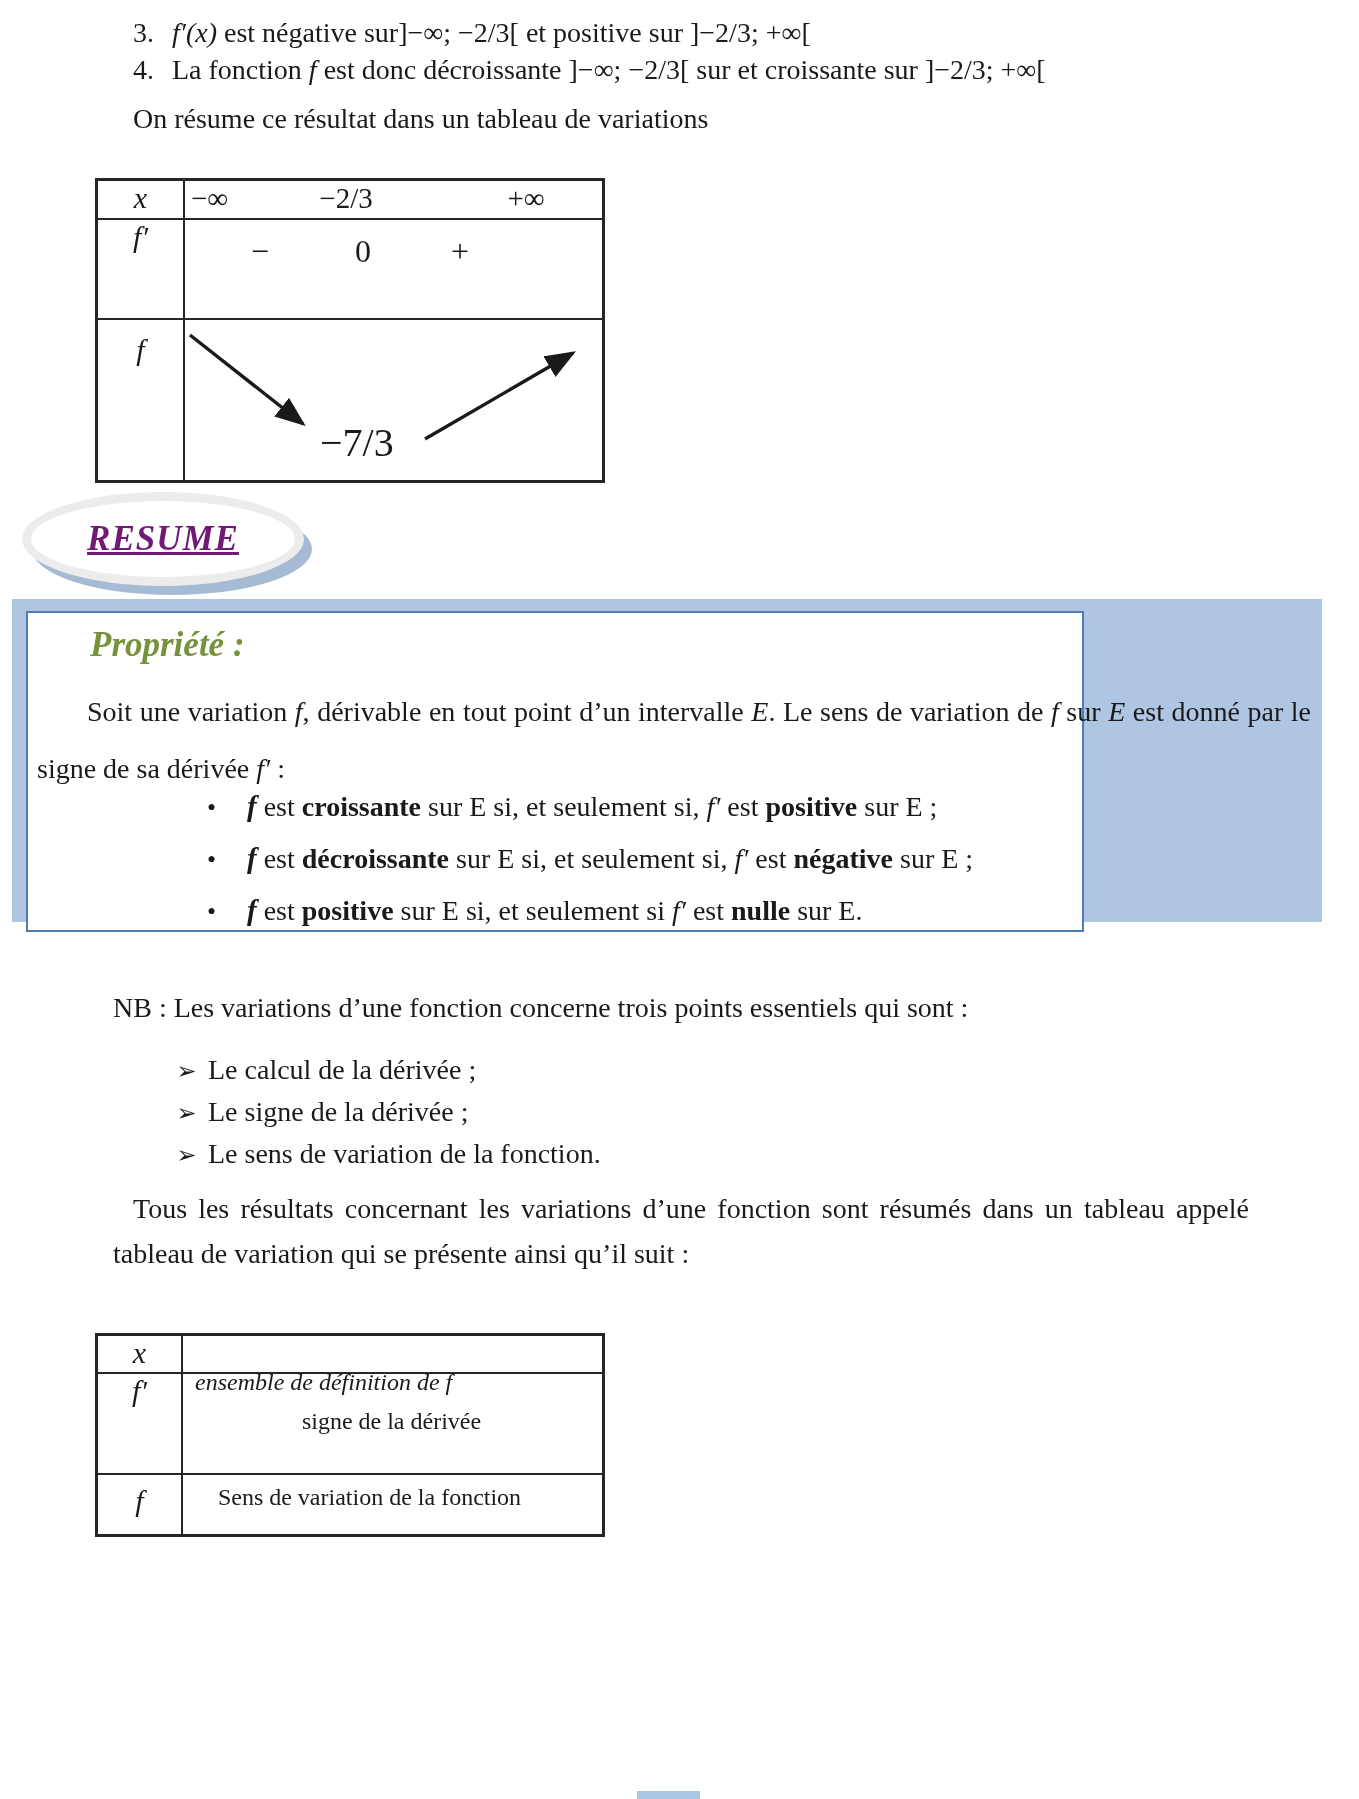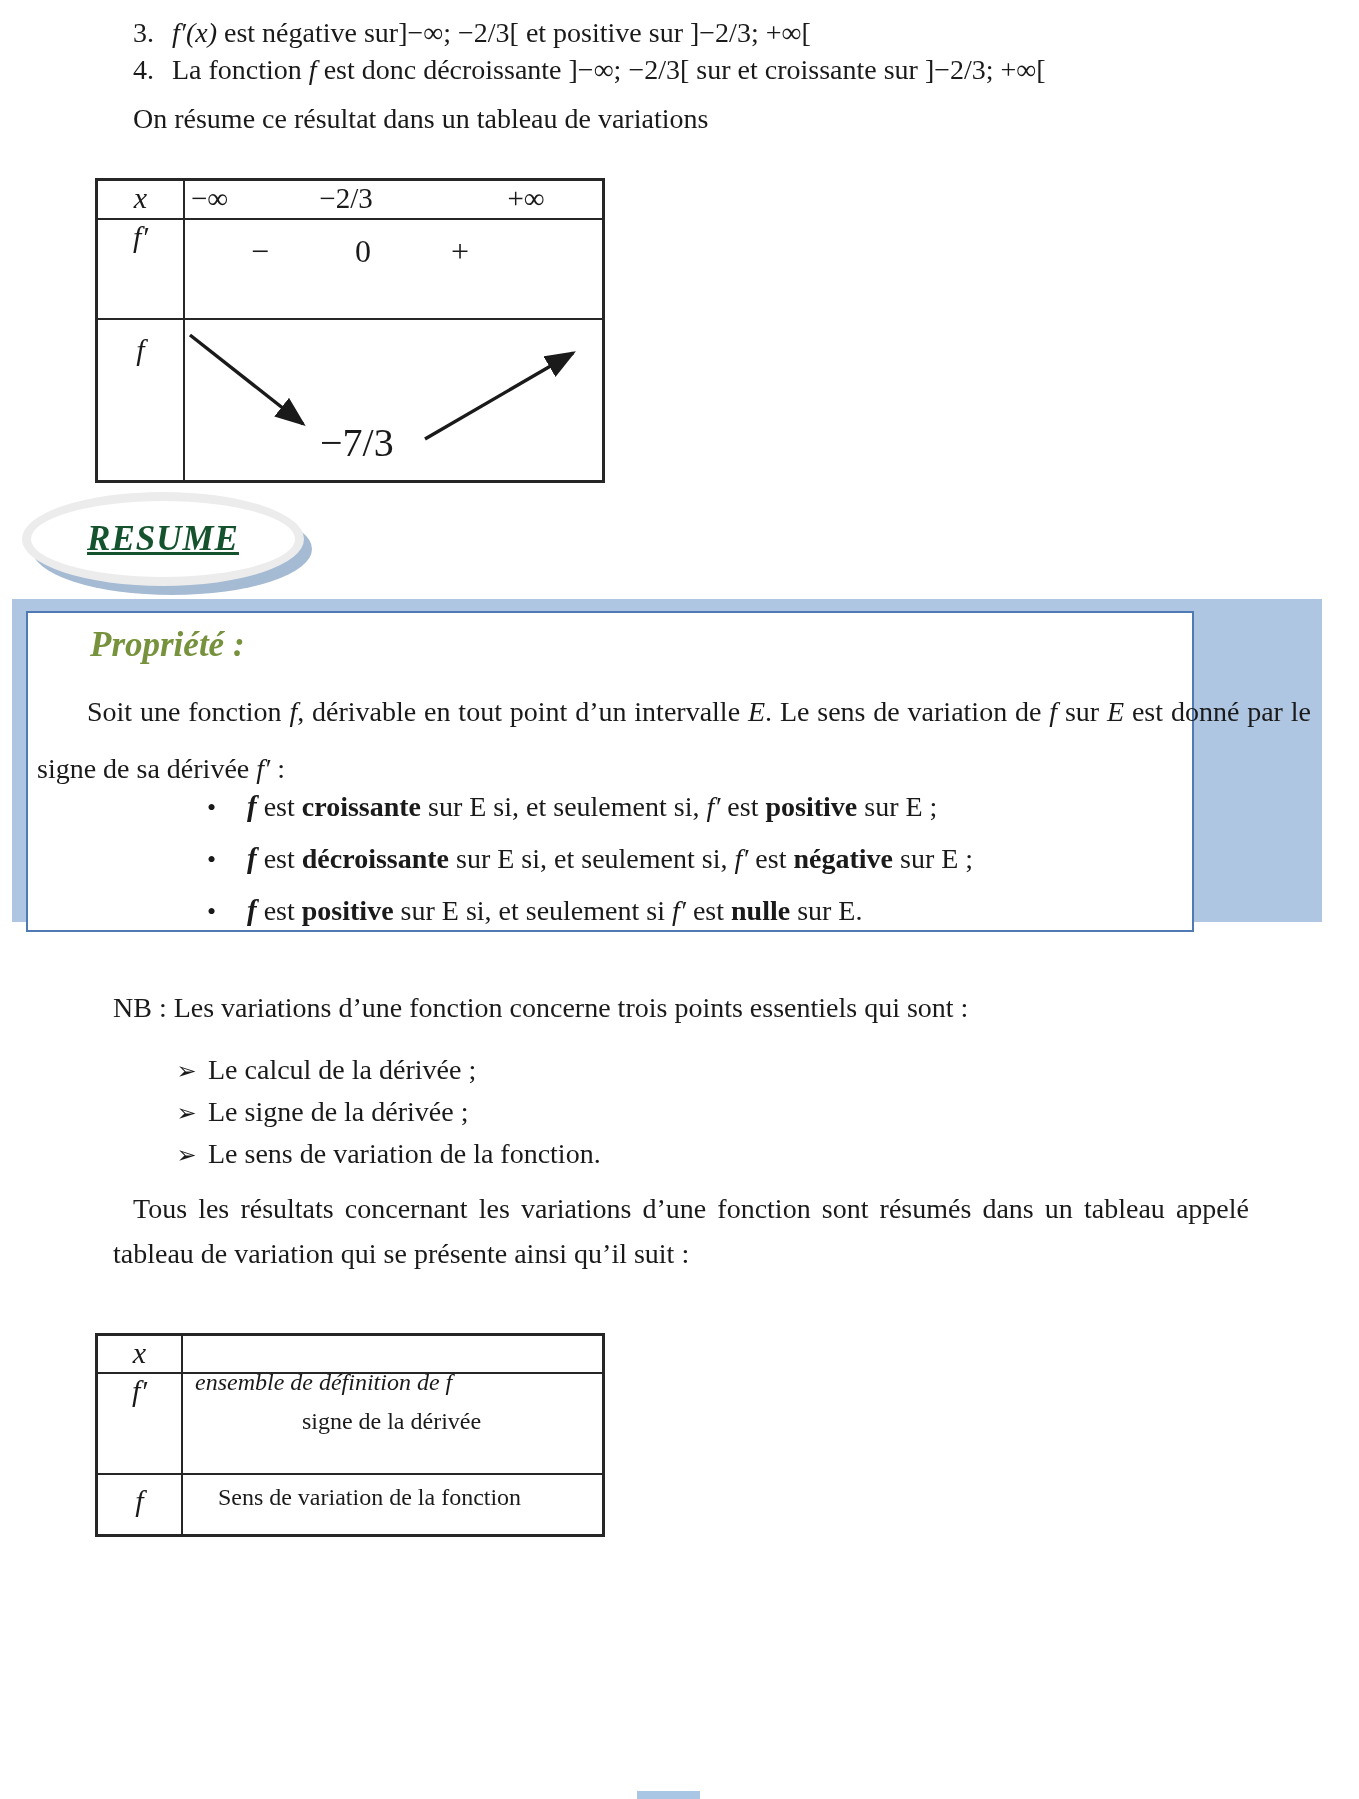--- a/index.html
+++ b/index.html
@@ -36,28 +36,28 @@
   .t2 .val { position:absolute; font-size:24px; }
 
   
   .resume-badge {
     position:absolute; left:22px; top:492px; width:282px; height:94px;
     background:#ffffff; border:9px solid #ececec; border-radius:50%;
     box-shadow:9px 10px 0 -1px #a5bad3;
     display:flex; align-items:center; justify-content:center;
   }
   .resume-badge .txt {
-    color:#14532d; font-weight:bold; font-style:italic; font-size:35px;
+    color:#701a75; font-weight:bold; font-style:italic; font-size:35px;
     letter-spacing:1px; text-decoration:underline;
   }
 
   
   .prop-accent { position:absolute; left:12px; top:599px; width:1310px; height:323px; background:#aec6e1; }
   .prop-box {
-    position:absolute; left:26px; top:611px; width:1168px; height:321px;
+    position:absolute; left:26px; top:611px; width:1058px; height:321px;
     background:#ffffff; border:2px solid #4f7ab3;
   }
   .prop-heading { position:absolute; left:62px; top:12px; color:#76923c; font-weight:bold; font-style:italic; font-size:35px; }
   .prop-para {
     position:absolute; left:9px; top:70px; width:1274px;
     font-size:28px; line-height:57px; text-align:justify; text-indent:50px;
   }
   .prop-bullet { position:absolute; left:179px; font-size:28px; line-height:34px; white-space:nowrap; }
   .prop-bullet .dot { display:inline-block; width:40px; font-size:26px; }
   .prop-bullet .fname { font-weight:bold; font-style:italic; font-size:29px; }
@@ -116,21 +116,21 @@
   </div>
 
   <div class="resume-badge">
     <span class="txt">RESUME</span>
   </div>
 
   <div class="prop-accent"></div>
   <div class="prop-box">
     <div class="prop-heading">Propriété :</div>
     <div class="prop-para">
-      <span>Soit une fonction </span><i>f</i><span>, dérivable en tout point d’un intervalle </span><i>E</i><span>. Le sens de variation de </span><i>f</i><span> sur </span><i>E</i><span> est donné par le signe de sa dérivée </span><i>f′</i><span> :</span>
+      <span>Soit une variation </span><i>f</i><span>, dérivable en tout point d’un intervalle </span><i>E</i><span>. Le sens de variation de </span><i>f</i><span> sur </span><i>E</i><span> est donné par le signe de sa dérivée </span><i>f′</i><span> :</span>
     </div>
 
     <div class="prop-bullet" style="top:176px;">
       <span class="dot">•</span><span class="fname">f</span><span> est </span><span class="b">croissante</span><span> sur E si, et seulement si, </span><i>f′</i><span> est </span><span class="b">positive</span><span> sur E ;</span>
     </div>
     <div class="prop-bullet" style="top:228px;">
       <span class="dot">•</span><span class="fname">f</span><span> est </span><span class="b">décroissante</span><span> sur E si, et seulement si, </span><i>f′</i><span> est </span><span class="b">négative</span><span> sur E ;</span>
     </div>
     <div class="prop-bullet" style="top:280px;">
       <span class="dot">•</span><span class="fname">f</span><span> est </span><span class="b">positive</span><span> sur E si, et seulement si </span><i>f′</i><span> est </span><span class="b">nulle</span><span> sur E.</span>

